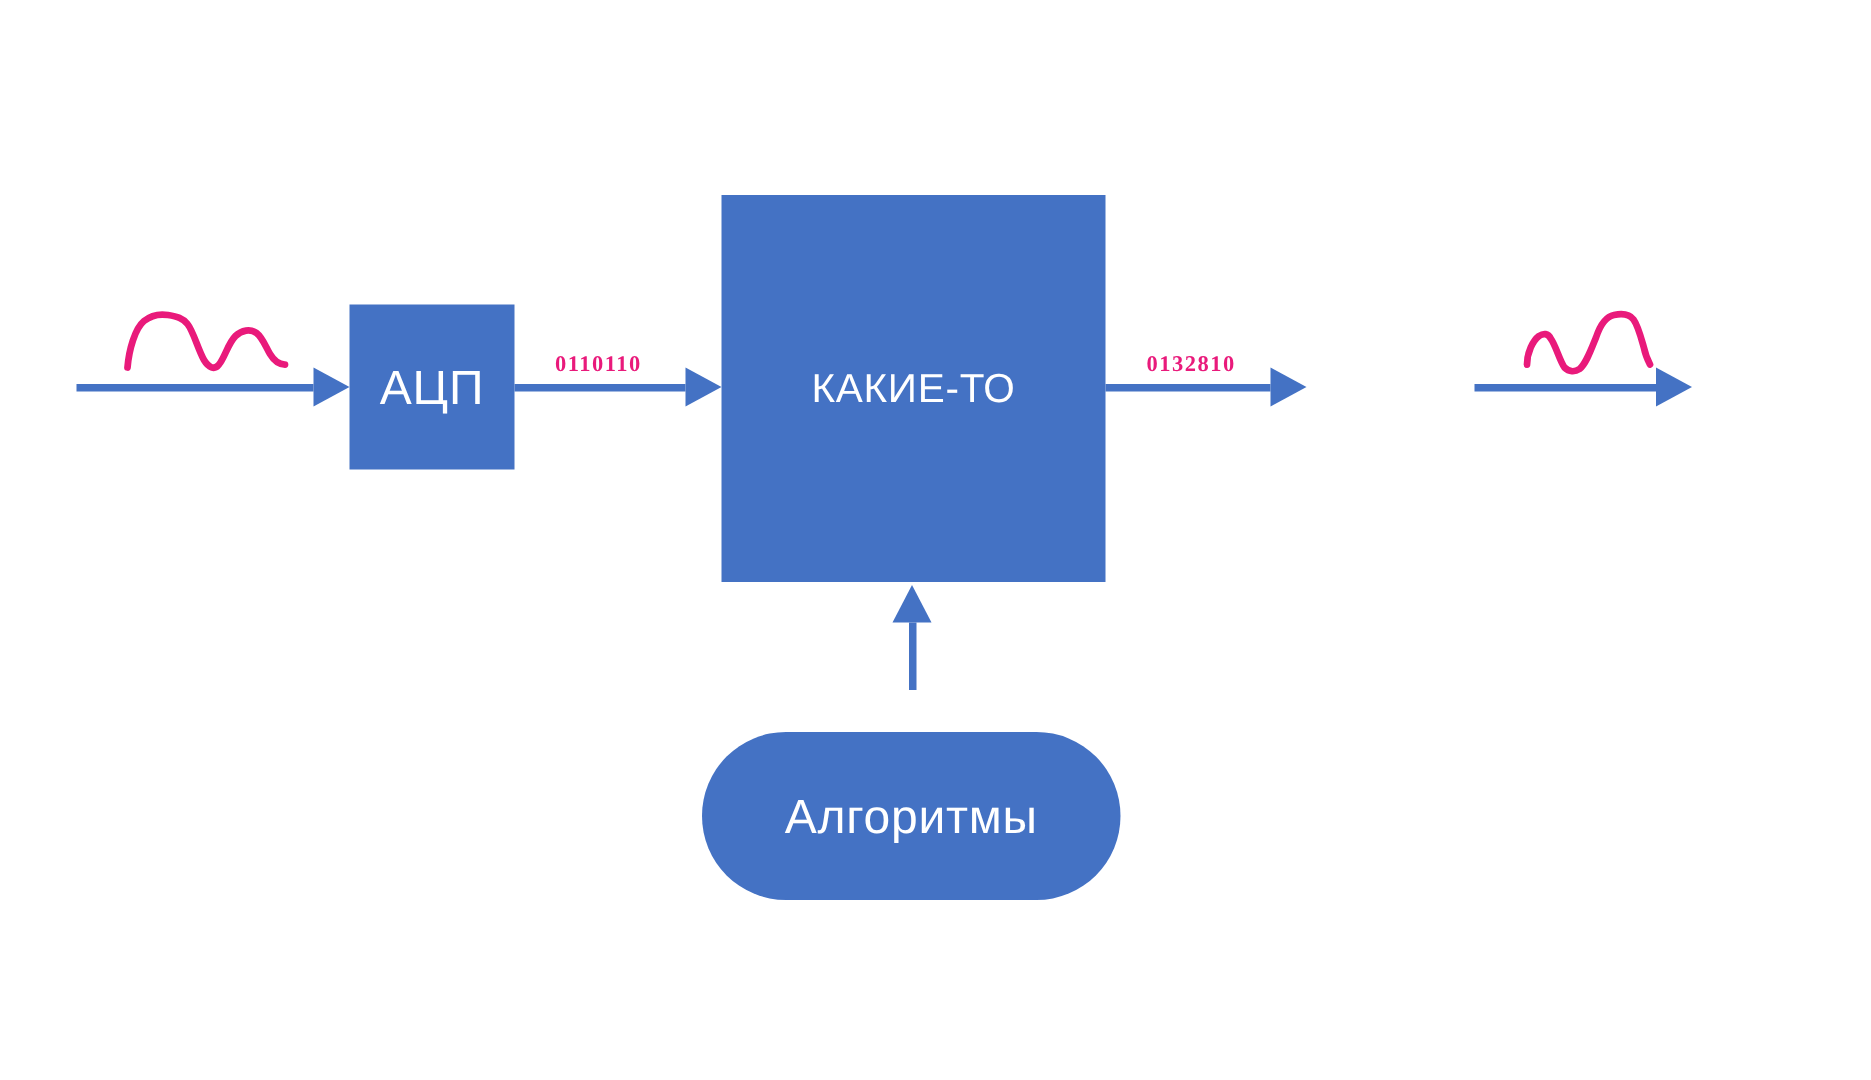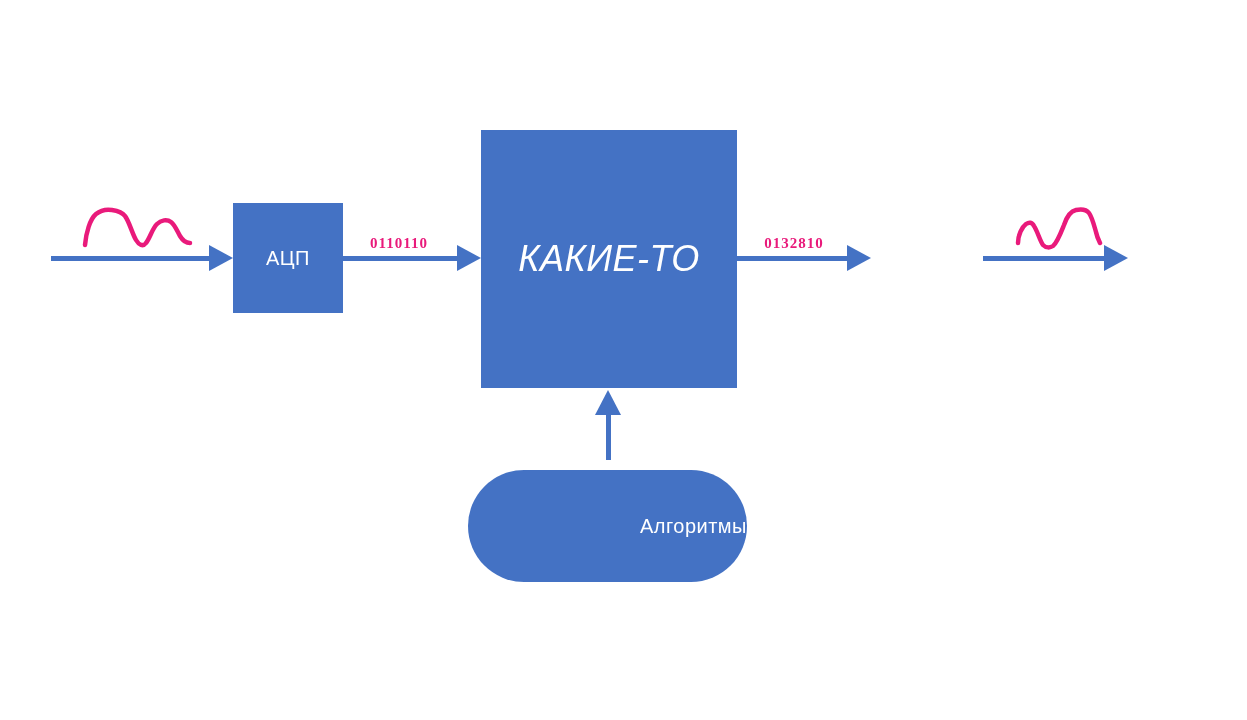--- a/index.html
+++ b/index.html
@@ -18,22 +18,22 @@
     font-family:"Liberation Sans", sans-serif;
     margin:0 auto;
   }
   .block {
     position:absolute;
     background:var(--shape-fill);
     color:var(--label-text);
     display:flex; align-items:center; justify-content:center;
     text-align:center;
   }
-  .block-label { font-size:20px; letter-spacing:0.5px; }
-  .big-label { font-size:36px; line-height:38px; letter-spacing:0.5px;font-style:italic; }
+  .block-label { font-size:32px; letter-spacing:0.5px; }
+  .big-label { font-size:27px; line-height:38px; letter-spacing:0.5px; }
   .stadium { border-radius:56px; }
   .h-arrow { position:absolute; display:flex; align-items:center; }
   .h-shaft { height:5px; background:var(--shape-fill); }
   .head-right {
     width:0; height:0;
     border-top:13px solid transparent;
     border-bottom:13px solid transparent;
     border-left:24px solid var(--shape-fill);
   }
   .v-arrow { position:absolute; display:flex; flex-direction:column; align-items:center; }
@@ -105,17 +105,17 @@
 
   <svg class="wave" style="left:1014px; top:205px;" width="92" height="48" viewBox="0 0 92 48">
     <path d="M4,38 C4,30 8,22 12,19 C15,17 18,17 20,21 C23,25 26,36 29,40 C32,43 36,43 39,41 C43,38 46,30 50,20 C53,11 57,6 62,5 C67,4 72,4 75,8 C78,12 80,20 82,27 C83,32 85,36 86,38"></path>
   </svg>
 
   <div class="v-arrow" style="left:595px; top:390px;">
     <div class="head-up"></div>
     <div class="v-shaft" style="height:45px;"></div>
   </div>
 
-  <div class="block stadium" style="left:468px; top:470px; width:279px; height:112px;justify-content:flex-end;">
+  <div class="block stadium" style="left:468px; top:488px; width:279px; height:112px;">
     <span class="block-label">Алгоритмы</span>
   </div>
 
 </div>
 
 </body></html>

